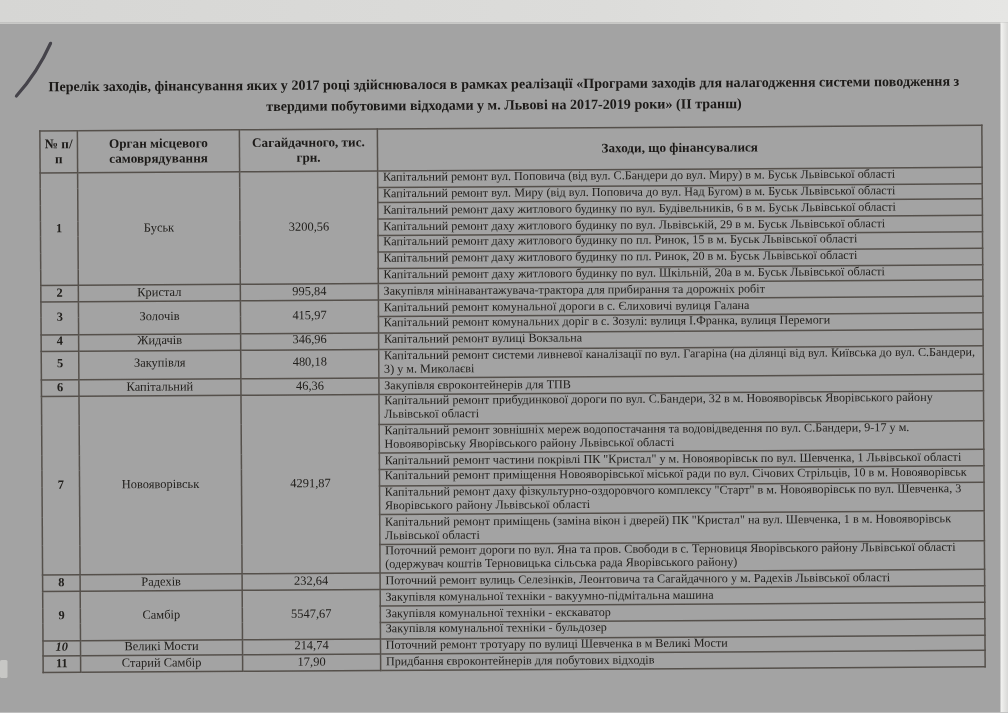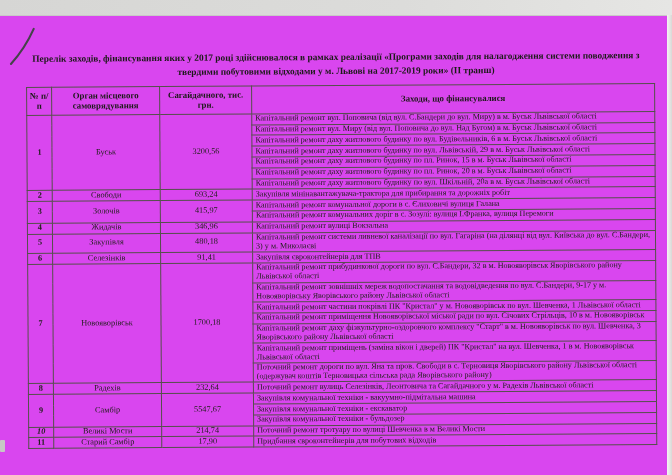--- a/index.html
+++ b/index.html
@@ -3,21 +3,21 @@
 <meta charset="utf-8">
 <style>
   html,body { margin:0; padding:0; }
   body {
     width:672px; height:475px; overflow:hidden;
     background:#efefed;
     font-family:"Liberation Serif", serif;
   }
   .scan {
     position:relative; width:672px; height:475px;
-    background:#d946ef; overflow:hidden;
+    background:#a3a3a3; overflow:hidden;
   }
   .top-band {
     position:absolute; top:0; left:0; width:672px; height:15px;
     background:linear-gradient(to right,#d6d6d4 0%,#dcdcda 60%,#e6e6e4 100%);
     border-bottom:1px solid #c9c9c7;
   }
   .right-strip {
     position:absolute; top:15px; right:0; width:5px; bottom:0;
     background:linear-gradient(to right,#f4f4f2,#d8d8d6);
   }
@@ -104,22 +104,22 @@
               <td class="measure">Капітальний ремонт даху житлового будинку по пл. Ринок, 15 в м. Буськ Львівської області</td>
             </tr>
             <tr>
               <td class="measure">Капітальний ремонт даху житлового будинку по пл. Ринок, 20 в м. Буськ Львівської області</td>
             </tr>
             <tr>
               <td class="measure">Капітальний ремонт даху житлового будинку по вул. Шкільній, 20а в м. Буськ Львівської області</td>
             </tr>
             <tr>
               <td rowspan="1" class="c num" style="font-weight: bold;">2</td>
-              <td rowspan="1" class="c org">Свободи</td>
-              <td rowspan="1" class="c amount">693,24</td>
+              <td rowspan="1" class="c org">Кристал</td>
+              <td rowspan="1" class="c amount">995,84</td>
               <td class="measure">Закупівля мінінавантажувача-трактора для прибирання та дорожніх робіт</td>
             </tr>
             <tr>
               <td rowspan="2" class="c num" style="font-weight: bold;">3</td>
               <td rowspan="2" class="c org">Золочів</td>
               <td rowspan="2" class="c amount">415,97</td>
               <td class="measure">Капітальний ремонт комунальної дороги в с. Єлиховичі вулиця Галана</td>
             </tr>
             <tr>
               <td class="measure">Капітальний ремонт комунальних доріг в с. Зозулі: вулиця І.Франка, вулиця Перемоги</td>
@@ -131,28 +131,28 @@
               <td class="measure">Капітальний ремонт вулиці Вокзальна</td>
             </tr>
             <tr>
               <td rowspan="1" class="c num" style="font-weight: bold;">5</td>
               <td rowspan="1" class="c org">Закупівля</td>
               <td rowspan="1" class="c amount">480,18</td>
               <td class="measure">Капітальний ремонт системи ливневої каналізації по вул. Гагаріна (на ділянці від вул. Київська до вул. С.Бандери, 3) у м. Миколаєві</td>
             </tr>
             <tr>
               <td rowspan="1" class="c num" style="font-weight: bold;">6</td>
-              <td rowspan="1" class="c org">Селезінків</td>
-              <td rowspan="1" class="c amount">91,41</td>
+              <td rowspan="1" class="c org">Капітальний</td>
+              <td rowspan="1" class="c amount">46,36</td>
               <td class="measure">Закупівля євроконтейнерів для ТПВ</td>
             </tr>
             <tr>
               <td rowspan="7" class="c num" style="font-weight: bold;">7</td>
               <td rowspan="7" class="c org">Новояворівськ</td>
-              <td rowspan="7" class="c amount">1700,18</td>
+              <td rowspan="7" class="c amount">4291,87</td>
               <td class="measure">Капітальний ремонт прибудинкової дороги по вул. С.Бандери, 32 в м. Новояворівськ Яворівського району Львівської області</td>
             </tr>
             <tr>
               <td class="measure">Капітальний ремонт зовнішніх мереж водопостачання та водовідведення по вул. С.Бандери, 9-17 у м. Новояворівську Яворівського району Львівської області</td>
             </tr>
             <tr>
               <td class="measure">Капітальний ремонт частини покрівлі ПК "Кристал" у м. Новояворівськ по вул. Шевченка, 1 Львівської області</td>
             </tr>
             <tr>
               <td class="measure">Капітальний ремонт приміщення Новояворівської міської ради по вул. Січових Стрільців, 10 в м. Новояворівськ</td>

